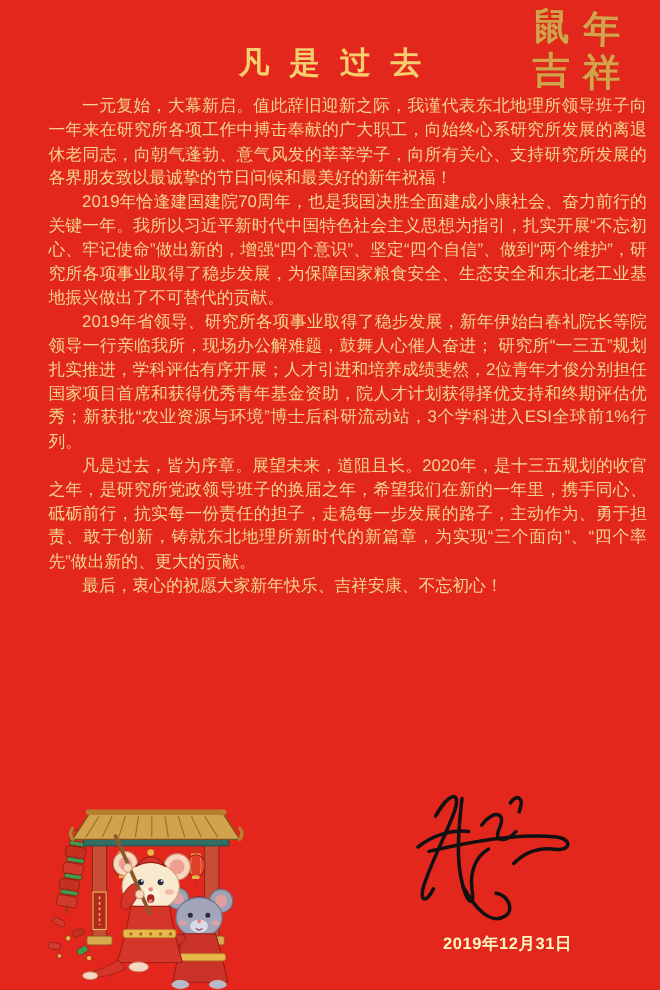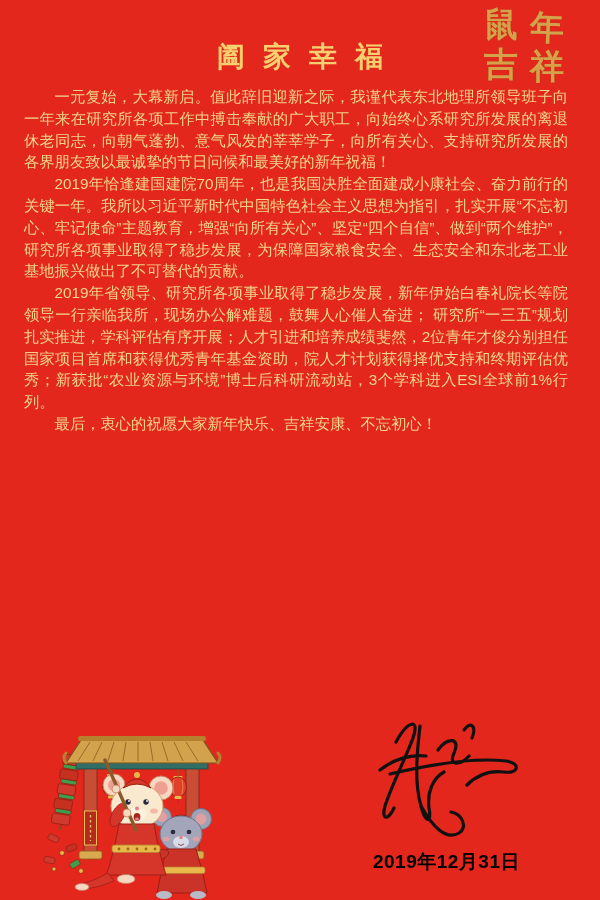--- a/index.html
+++ b/index.html
@@ -52,21 +52,21 @@
     line-height: 1;
     text-shadow: 0 0 1px rgba(120,72,10,0.55);
   }
   .seal-char:nth-child(2) { transform: translateY(3px) rotate(2deg); }
   .seal-char:nth-child(3) { transform: translateY(-2px); }
 
   
   .letter-body {
     position: absolute;
     top: 86px;
-    left: 24px;
+    left: 44px;
     width: 544px;
     color: #f2d58a;
     font-size: 15.3px;
     line-height: 21.8px;
     text-align: justify;
   }
   .letter-body p {
     margin: 0;
     text-indent: 2em;
   }
@@ -83,44 +83,45 @@
     position: absolute;
     left: 366px;
     top: 708px;
     width: 168px;
     height: 148px;
   }
   .date {
     position: absolute;
     top: 849px;
     right: 80px;
-    color: #000000;
-    font-size: 19px;
+    color: #fef9c3;
+    font-size: 15px;
     font-weight: bold;
     letter-spacing: 0.5px;
   }
 </style>
 </head>
 <body>
 
 <div class="page">
 
   <div class="seal">
     <span class="seal-char">鼠</span>
     <span class="seal-char">年</span>
     <span class="seal-char">吉</span>
     <span class="seal-char">祥</span>
   </div>
 
-  <h1 class="title">阖家幸福</h1>
+  <h1 class="title">凡是过去</h1>
 
   <div class="letter-body">
     <p>一元复始，大幕新启。值此辞旧迎新之际，我谨代表东北地理所领导班子向一年来在研究所各项工作中搏击奉献的广大职工，向始终心系研究所发展的离退休老同志，向朝气蓬勃、意气风发的莘莘学子，向所有关心、支持研究所发展的各界朋友致以最诚挚的节日问候和最美好的新年祝福！</p>
-    <p>2019年恰逢建国建院70周年，也是我国决胜全面建成小康社会、奋力前行的关键一年。我所以习近平新时代中国特色社会主义思想为指引，扎实开展“不忘初心、牢记使命”主题教育，增强“向所有关心”、坚定“四个自信”、做到“两个维护”，研究所各项事业取得了稳步发展，为保障国家粮食安全、生态安全和东北老工业基地振兴做出了不可替代的贡献。</p>
+    <p>2019年恰逢建国建院70周年，也是我国决胜全面建成小康社会、奋力前行的关键一年。我所以习近平新时代中国特色社会主义思想为指引，扎实开展“不忘初心、牢记使命”做出新的，增强“四个意识”、坚定“四个自信”、做到“两个维护”，研究所各项事业取得了稳步发展，为保障国家粮食安全、生态安全和东北老工业基地振兴做出了不可替代的贡献。</p>
     <p>2019年省领导、研究所各项事业取得了稳步发展，新年伊始白春礼院长等院领导一行亲临我所，现场办公解难题，鼓舞人心催人奋进； 研究所“一三五”规划扎实推进，学科评估有序开展；人才引进和培养成绩斐然，2位青年才俊分别担任国家项目首席和获得优秀青年基金资助，院人才计划获得择优支持和终期评估优秀；新获批“农业资源与环境”博士后科研流动站，3个学科进入ESI全球前1%行列。</p>
+    <p>凡是过去，皆为序章。展望未来，道阻且长。2020年，是十三五规划的收官之年，是研究所党政领导班子的换届之年，希望我们在新的一年里，携手同心、砥砺前行，抗实每一份责任的担子，走稳每一步发展的路子，主动作为、勇于担责、敢于创新，铸就东北地理所新时代的新篇章，为实现“三个面向”、“四个率先”做出新的、更大的贡献。</p>
     <p>最后，衷心的祝愿大家新年快乐、吉祥安康、不忘初心！</p>
   </div>
 
   <svg class="illustration" viewBox="0 0 228 167" aria-hidden="true">
 
     <g transform="rotate(9 42 60)">
       <line x1="44" y1="18" x2="40" y2="98" stroke="#7a4a1f" stroke-width="1.4"></line>
       <g stroke="#8a1f14" stroke-width="0.7">
         <rect x="32" y="22" width="18" height="10" rx="2" fill="#d0392b"></rect>
         <rect x="33" y="32" width="16" height="4" rx="1.5" fill="#3f9e4e"></rect>

